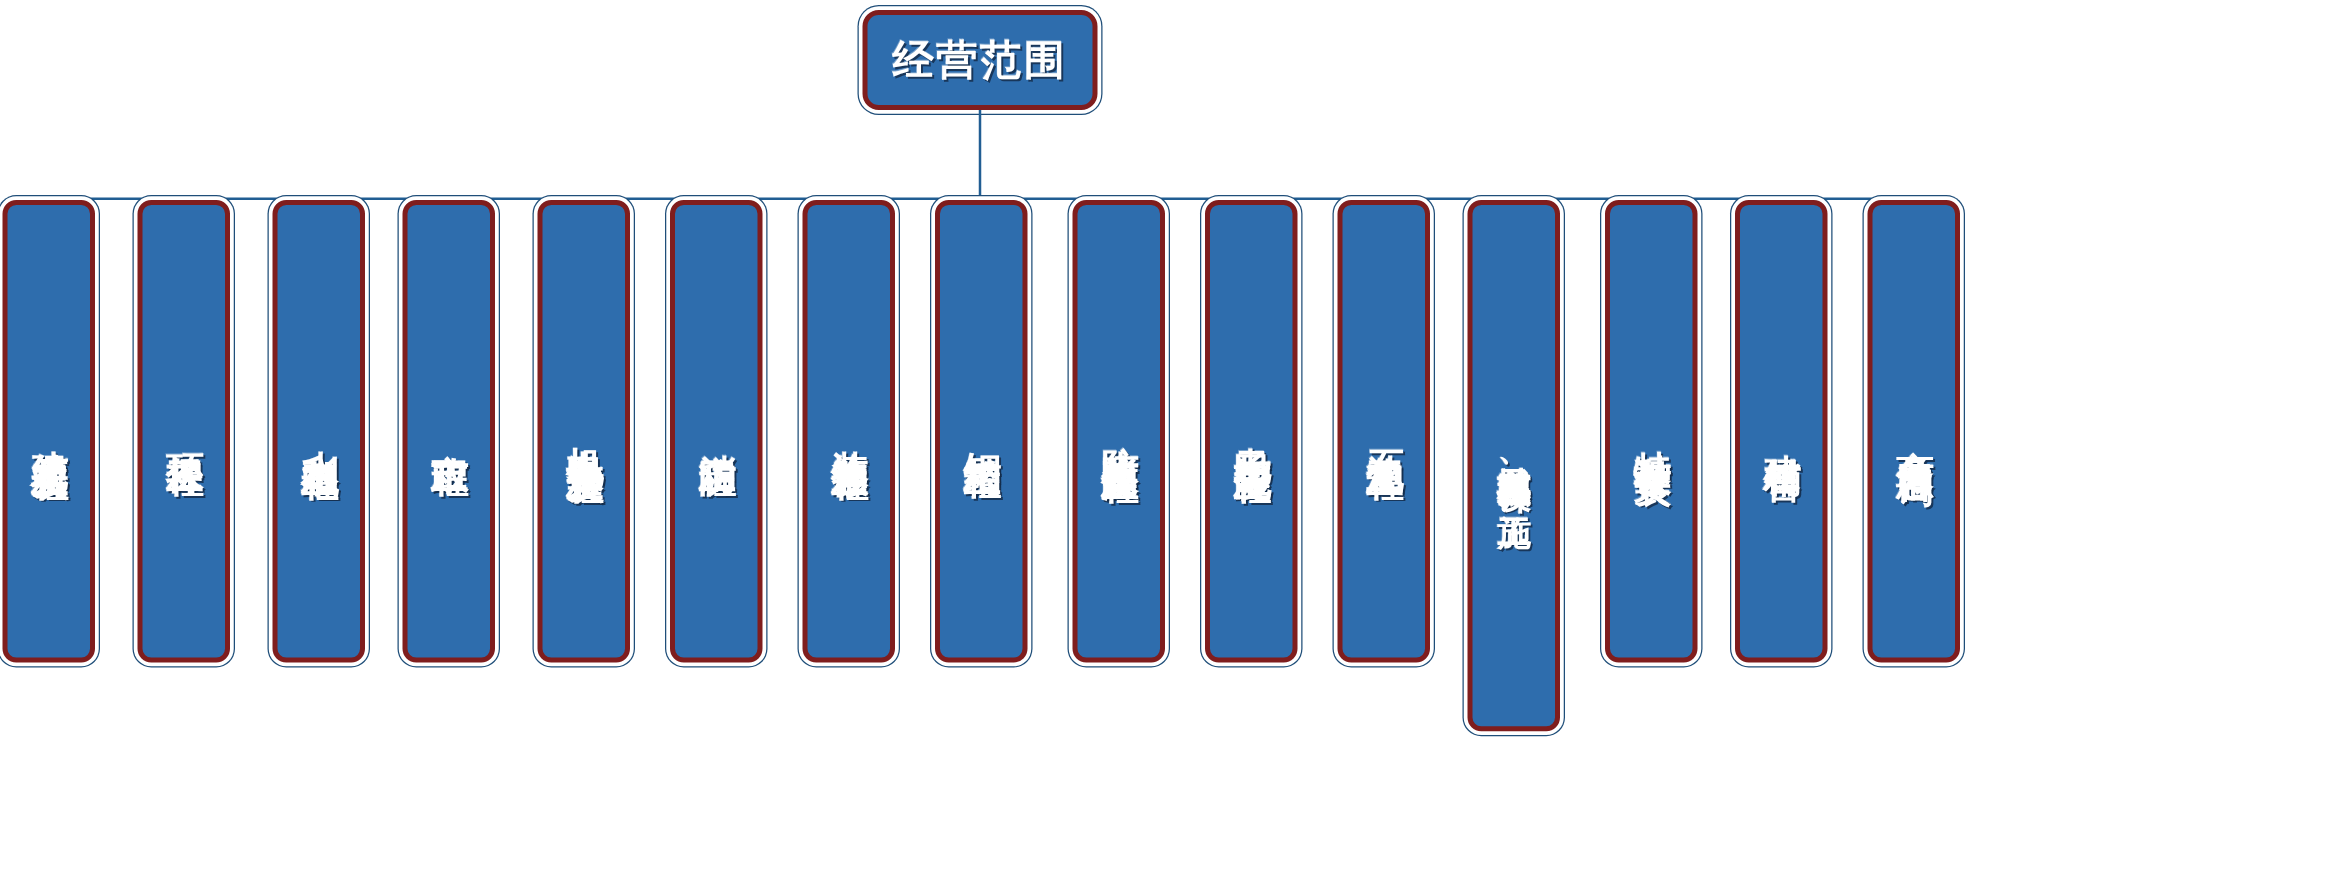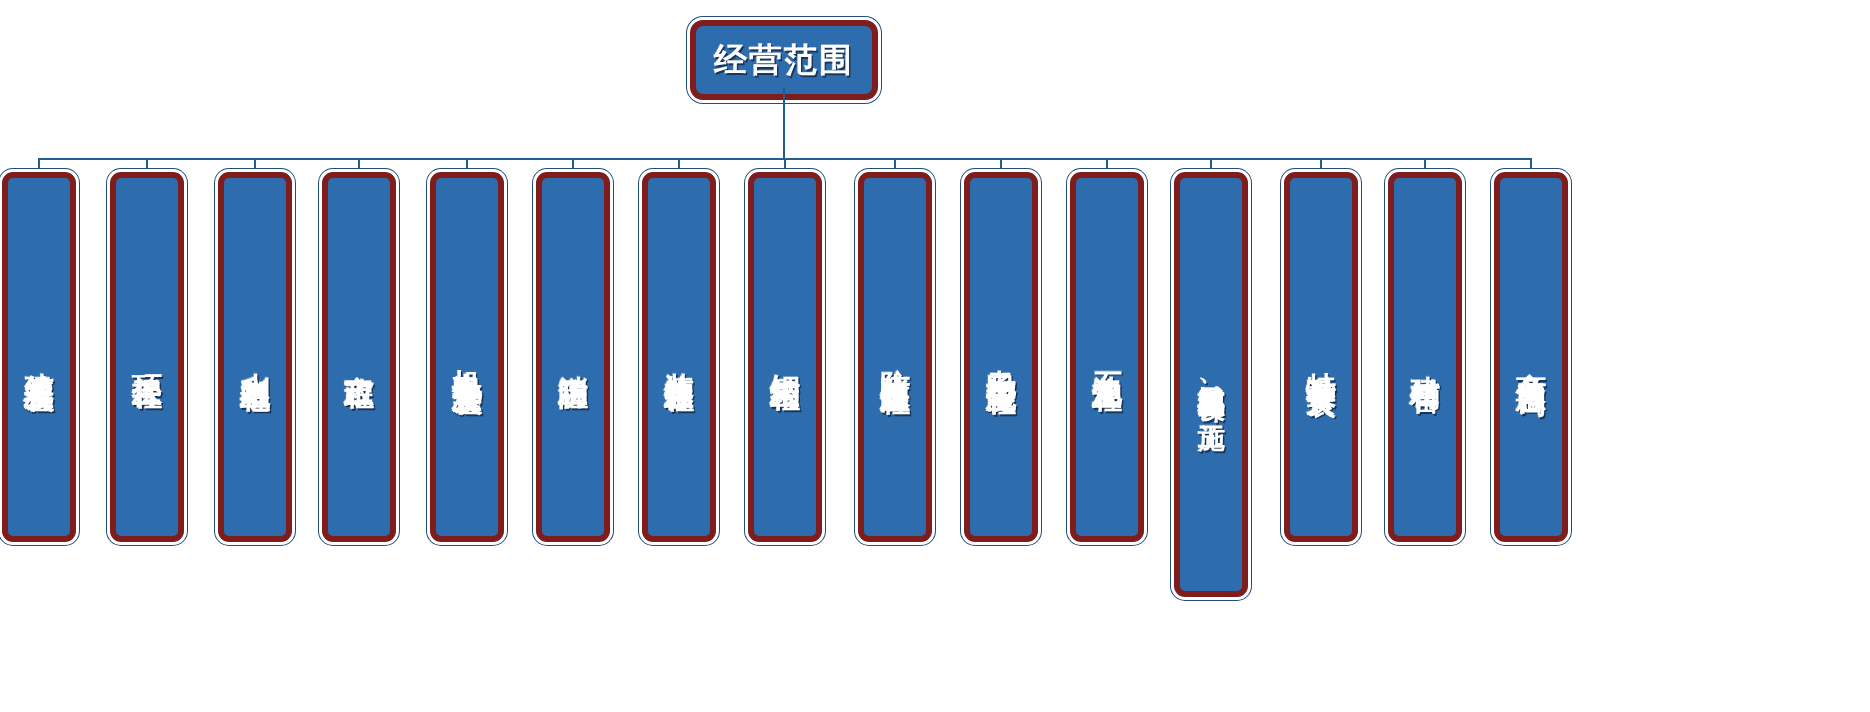--- a/index.html
+++ b/index.html
@@ -25,28 +25,27 @@
     background: #215E93;
   }
   .connector.v { width: 2px; }
   .connector.h { height: 2px; }
 
   
   .node {
     position: absolute;
     box-sizing: border-box;
     background: #2E6DAD;
-    border: 6px solid #7f1d1d;
+    border: 4px solid #7f1d1d;
     border-radius: 11px;
     box-shadow: 0 0 0 3px #ffffff, 0 0 0 4px #1F4E79;
     display: flex;
     align-items: center;
     justify-content: center;
     overflow: hidden;
-    margin-top: 12px;
   }
 
   .node-label {
     color: #ffffff;
     font-weight: bold;
     text-align: center;
     line-height: 1.22;
     letter-spacing: 0.5px;
     text-shadow:
        1.5px 1.5px 0 rgba(20,45,75,0.85),

